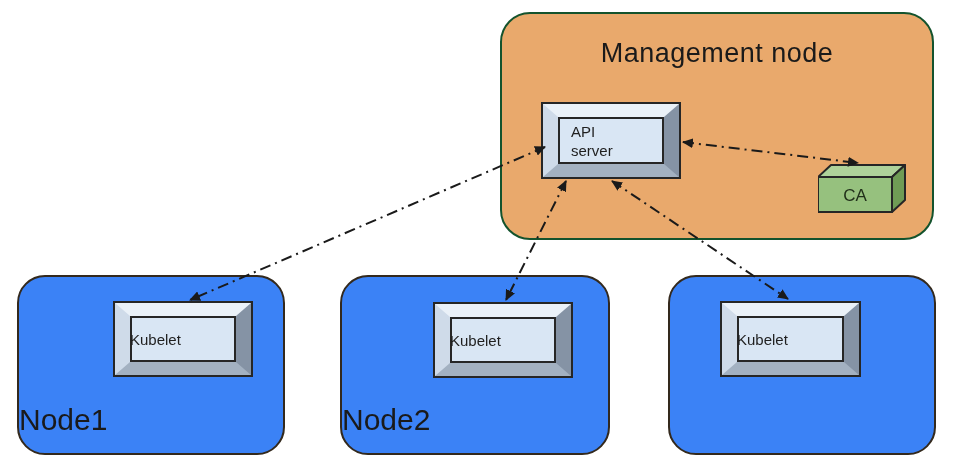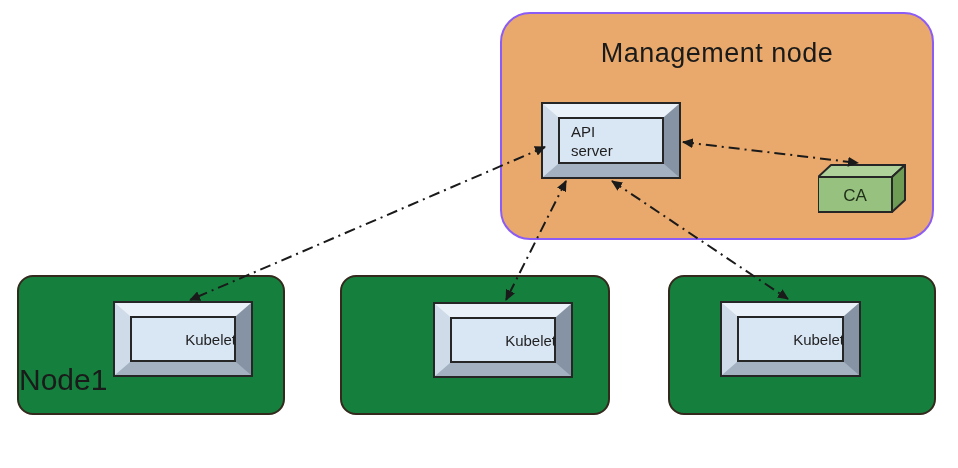--- a/index.html
+++ b/index.html
@@ -17,41 +17,41 @@
     height: 468px;
     background: #ffffff;
   }
 
   
   .mgmt-node {
     position: absolute;
     left: 500px; top: 12px;
     width: 434px; height: 228px;
     background: #e9a96c;
-    border: 2px solid #8b5cf6;
+    border: 2px solid #14532d;
     border-radius: 30px;
     box-sizing: border-box;
   }
   .mgmt-label {
     position: absolute;
     left: 0; top: 24px;
     width: 100%;
     text-align: center;
     font-size: 27px;
     line-height: 31px;
     color: #1a1a1a;
     letter-spacing: 0.5px;
   }
   .worker-node {
     position: absolute;
     top: 275px;
-    width: 268px; height: 140px;
-    background: #15803d;
+    width: 268px; height: 180px;
+    background: #3b82f6;
     border: 2px solid #33291d;
-    border-radius: 16px;
+    border-radius: 28px;
     box-sizing: border-box;
   }
   #node1 { left: 17px; }
   #node2 { left: 340px; width: 270px; }
   #node3 { left: 668px; }
   .node-label {
     position: absolute;
     left: 0; bottom: 16px;
     width: 100%;
     font-size: 30px;
@@ -66,21 +66,21 @@
     border-width: 13px 15px 13px 15px;
     border-top-color: #eaf1f8;
     border-right-color: #8593a5;
     border-bottom-color: #a3b1c1;
     border-left-color: #cfdbe9;
     background: #d9e6f4;
     outline: 2px solid #262626;
     box-shadow: inset 0 0 0 2px #262626;
     display: flex;
     align-items: center;
-    justify-content: flex-end;
+    justify-content: flex-start;
   }
   .api-server {
     left: 543px; top: 104px;
     width: 136px; height: 73px;
   }
   .api-server .bevel-text {
     width: 100%;
     padding-left: 13px;
     text-align: left;
   }
@@ -149,20 +149,21 @@
     <div class="bevel kubelet" id="kubelet1">
       <span class="bevel-text">Kubelet</span>
     </div>
     <div class="node-label">Node1</div>
   </div>
 
   <div class="worker-node" id="node2">
     <div class="bevel kubelet" id="kubelet2">
       <span class="bevel-text">Kubelet</span>
     </div>
+    <div class="node-label">Node2</div>
   </div>
 
   <div class="worker-node" id="node3">
     <div class="bevel kubelet" id="kubelet3">
       <span class="bevel-text">Kubelet</span>
     </div>
   </div>
 
   <svg class="arrows" viewBox="0 0 958 468">
     <defs>

